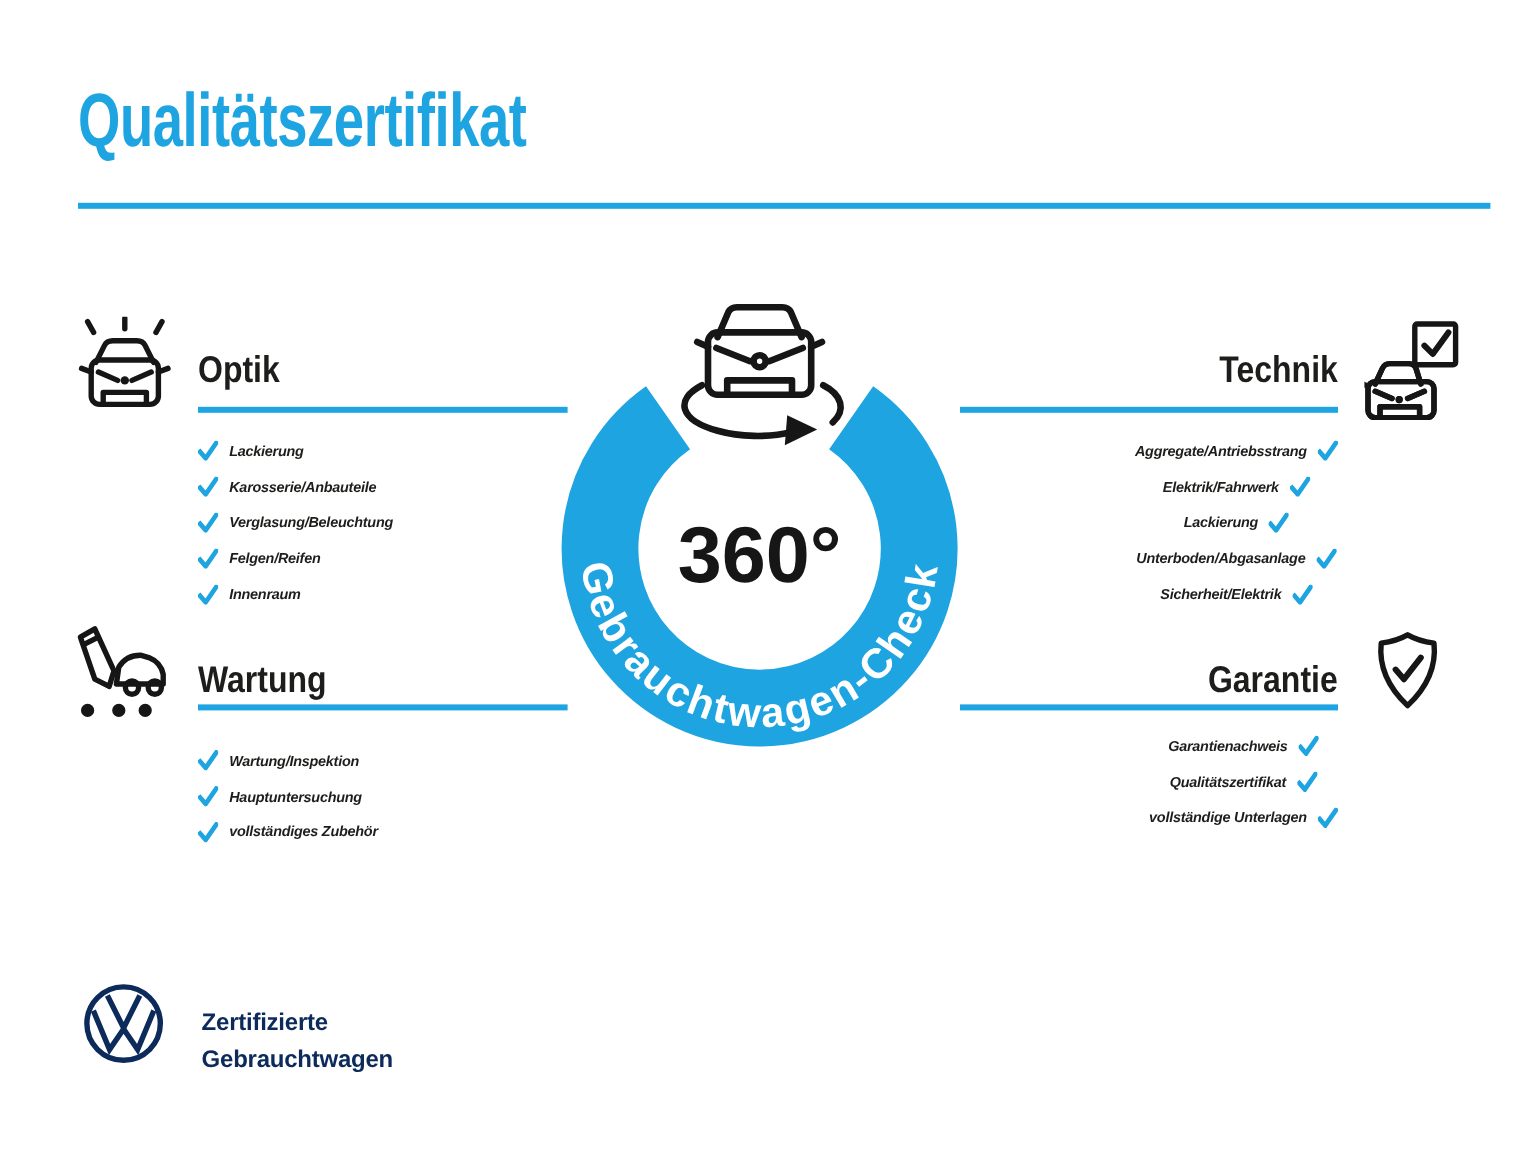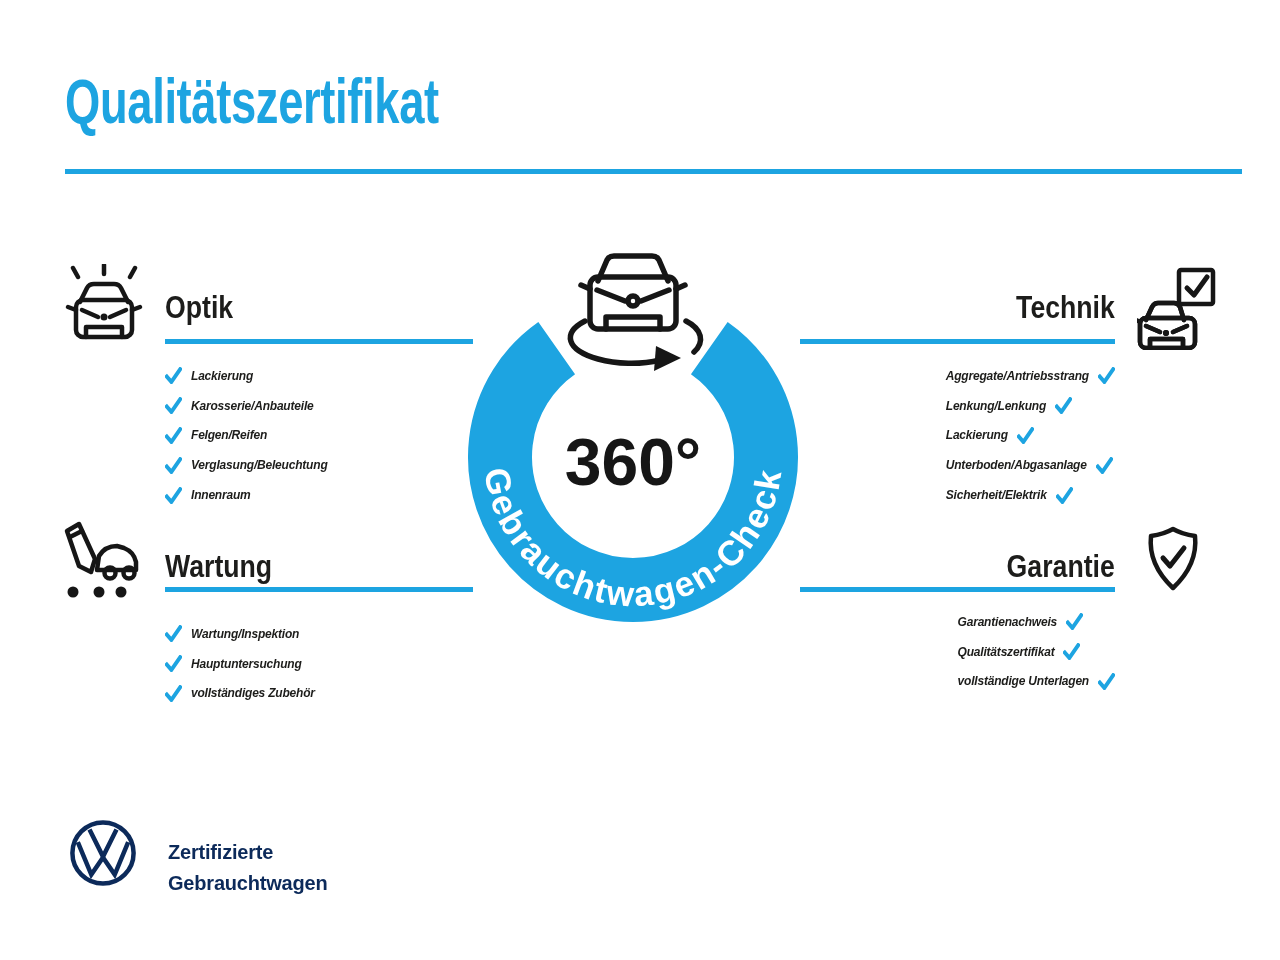--- a/index.html
+++ b/index.html
@@ -65,21 +65,21 @@
   .sec-left ul{left:105px;top:99px;}
   #sec-wartung h2{top:32px;}
   #sec-wartung .underline{top:69px;}
   #sec-wartung ul{top:89px;margin-top:12px;}
   .sec-right h2{right:102px;top:29px;transform-origin:right center;}
   .sec-right .underline{left:0;width:315px;top:77px;}
   .sec-right ul{right:102px;top:99px;}
   #sec-garantie h2{top:32px;}
   #sec-garantie .underline{top:69px;}
   #sec-garantie ul{top:89px;}
-  .sec-right li{flex-direction:row-reverse;justify-content:flex-end;}
+  .sec-right li{flex-direction:row-reverse;justify-content:center;}
   .sec-left .sec-icon{position:absolute;left:0;top:0;}
   .sec-right .sec-icon{position:absolute;right:0;top:0;}
   #sec-optik .sec-icon{left:0;top:2px;}
   #sec-wartung .sec-icon{left:0;top:2px;}
   #sec-technik .sec-icon{right:0;top:4px;}
   #sec-garantie .sec-icon{right:10px;top:7px;}
   .iconstroke{stroke:#161616;fill:none;stroke-width:4.5;stroke-linecap:round;stroke-linejoin:round;}
   
   .badge{position:absolute;left:448px;top:245px;}
   .badge .ring-label{
@@ -146,27 +146,27 @@
         <li>
           <svg class="check" viewBox="0 0 24 24">
             <use href="#check-sym"></use>
           </svg>
           <span>Karosserie/Anbauteile</span>
         </li>
         <li>
           <svg class="check" viewBox="0 0 24 24">
             <use href="#check-sym"></use>
           </svg>
+          <span>Verglasung/Beleuchtung</span>
+        </li>
+        <li>
+          <svg class="check" viewBox="0 0 24 24">
+            <use href="#check-sym"></use>
+          </svg>
           <span>Felgen/Reifen</span>
-        </li>
-        <li>
-          <svg class="check" viewBox="0 0 24 24">
-            <use href="#check-sym"></use>
-          </svg>
-          <span>Verglasung/Beleuchtung</span>
         </li>
         <li>
           <svg class="check" viewBox="0 0 24 24">
             <use href="#check-sym"></use>
           </svg>
           <span>Innenraum</span>
         </li>
       </ul>
   </section>
 
@@ -227,21 +227,21 @@
         <li>
           <svg class="check" viewBox="0 0 24 24">
             <use href="#check-sym"></use>
           </svg>
           <span>Aggregate/Antriebsstrang</span>
         </li>
         <li>
           <svg class="check" viewBox="0 0 24 24">
             <use href="#check-sym"></use>
           </svg>
-          <span>Lenkung/Lenkung</span>
+          <span>Elektrik/Fahrwerk</span>
         </li>
         <li>
           <svg class="check" viewBox="0 0 24 24">
             <use href="#check-sym"></use>
           </svg>
           <span>Lackierung</span>
         </li>
         <li>
           <svg class="check" viewBox="0 0 24 24">
             <use href="#check-sym"></use>

